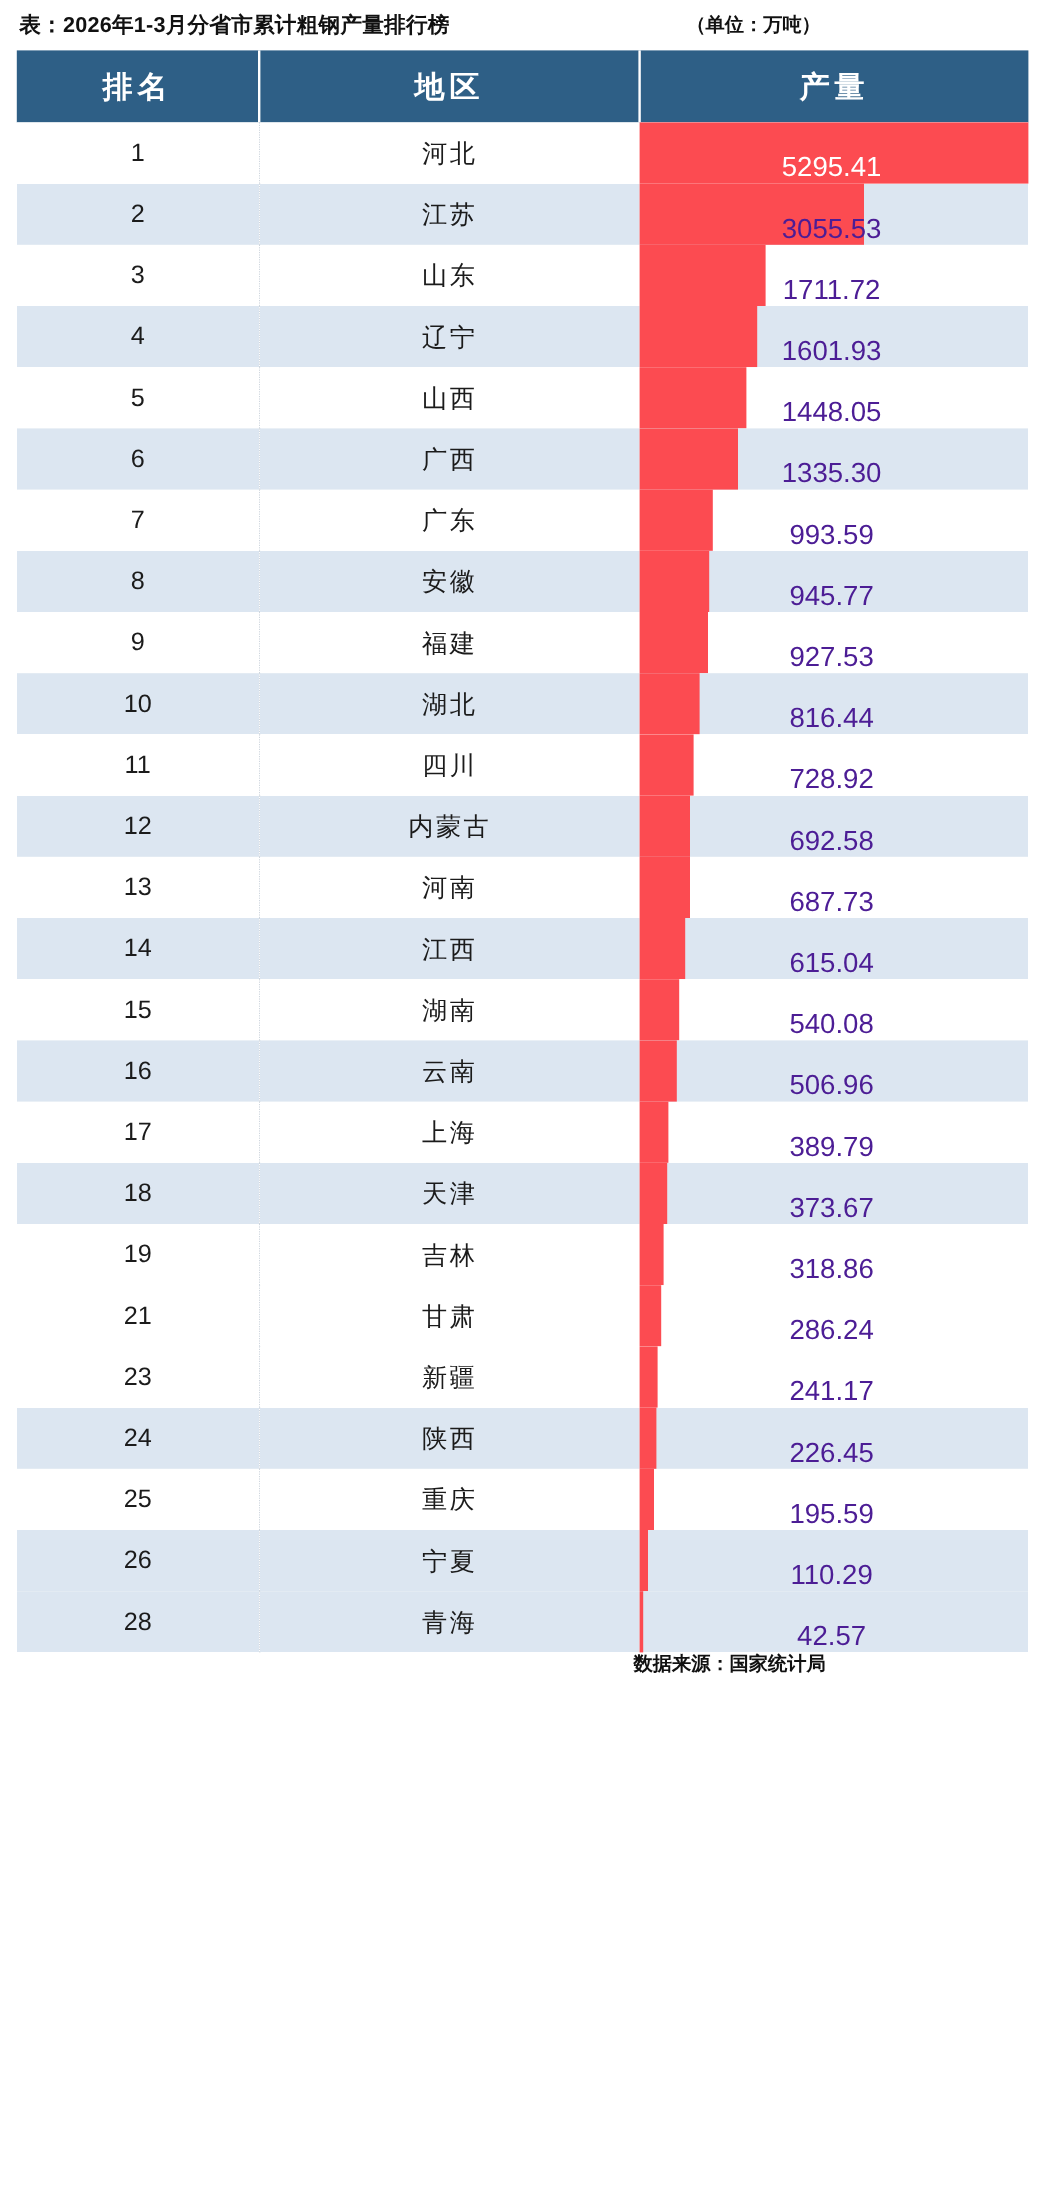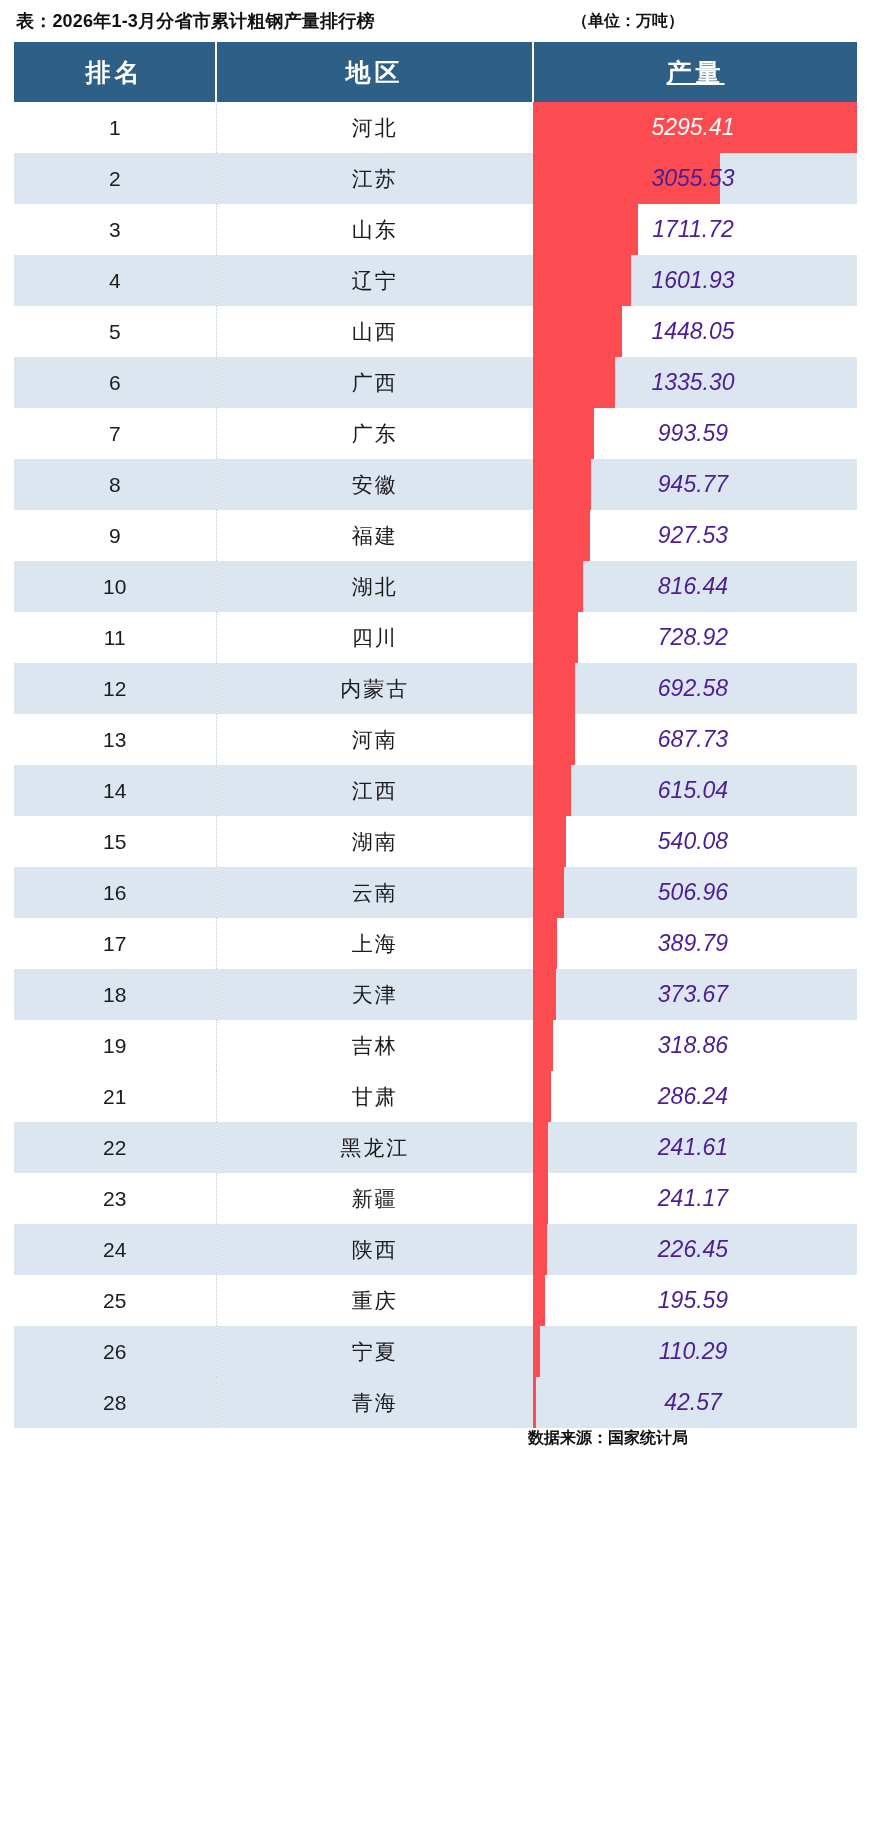--- a/index.html
+++ b/index.html
@@ -58,21 +58,21 @@
     background: #2e5f86;
     color: #ffffff;
     font-size: 25px;
     font-weight: bold;
     height: 58px;
     letter-spacing: 4px;
     border-right: 2px solid #ffffff;
     text-align: center;
     vertical-align: middle;
   }
-  thead th:last-child { border-right: none; text-decoration: underline; }
+  thead th:last-child { border-right: none; }
 
   tbody td {
     height: 51px;
     font-size: 22px;
     text-align: center;
     vertical-align: middle;
     position: relative;
     padding: 0;
   }
   tbody tr.odd td { background: #ffffff; }
@@ -89,22 +89,21 @@
     letter-spacing: 2px;
   }
   td.output {
     padding: 0;
   }
   .bar-wrap {
     position: relative;
     width: 100%;
     height: 51px;
     display: flex;
-    align-items: center;
-    font-style: italic;
+    align-items: flex-end;
   }
   .bar {
     position: absolute;
     left: 0;
     top: 0;
     height: 51px;
     background: #fc4b51;
   }
   .bar-value {
     position: relative;
@@ -350,30 +349,20 @@
         <tr class="odd">
           <td class="rank">21</td>
           <td class="region">甘肃</td>
           <td class="output">
             <div class="bar-wrap">
               <div class="bar" style="width: 17.5136px; background: rgb(252, 75, 81);"></div>
               <div class="bar-value">286.24</div>
             </div>
           </td>
         </tr>
-        <tr class="even">
-          <td class="rank">22</td>
-          <td class="region">黑龙江</td>
-          <td class="output">
-            <div class="bar-wrap">
-              <div class="bar" style="width: 14.7829px; background: rgb(252, 75, 81);"></div>
-              <div class="bar-value">241.61</div>
-            </div>
-          </td>
-        </tr>
         <tr class="odd">
           <td class="rank">23</td>
           <td class="region">新疆</td>
           <td class="output">
             <div class="bar-wrap">
               <div class="bar" style="width: 14.756px; background: rgb(252, 75, 81);"></div>
               <div class="bar-value">241.17</div>
             </div>
           </td>
         </tr>

